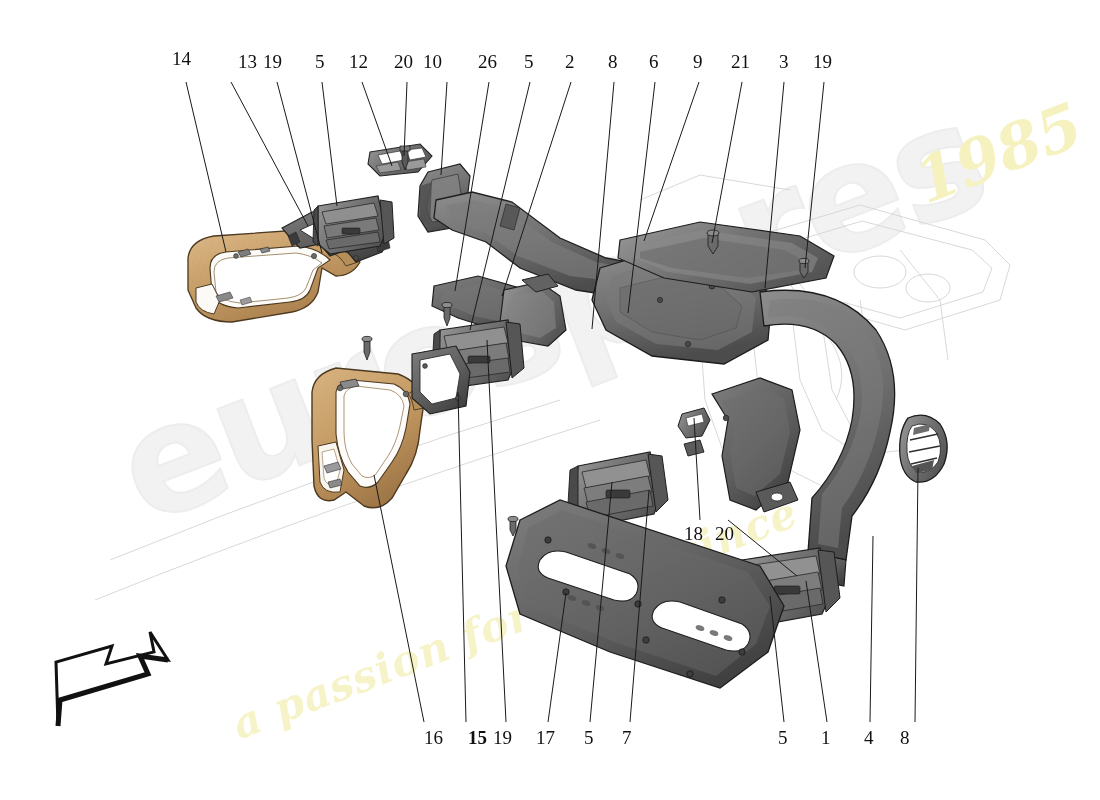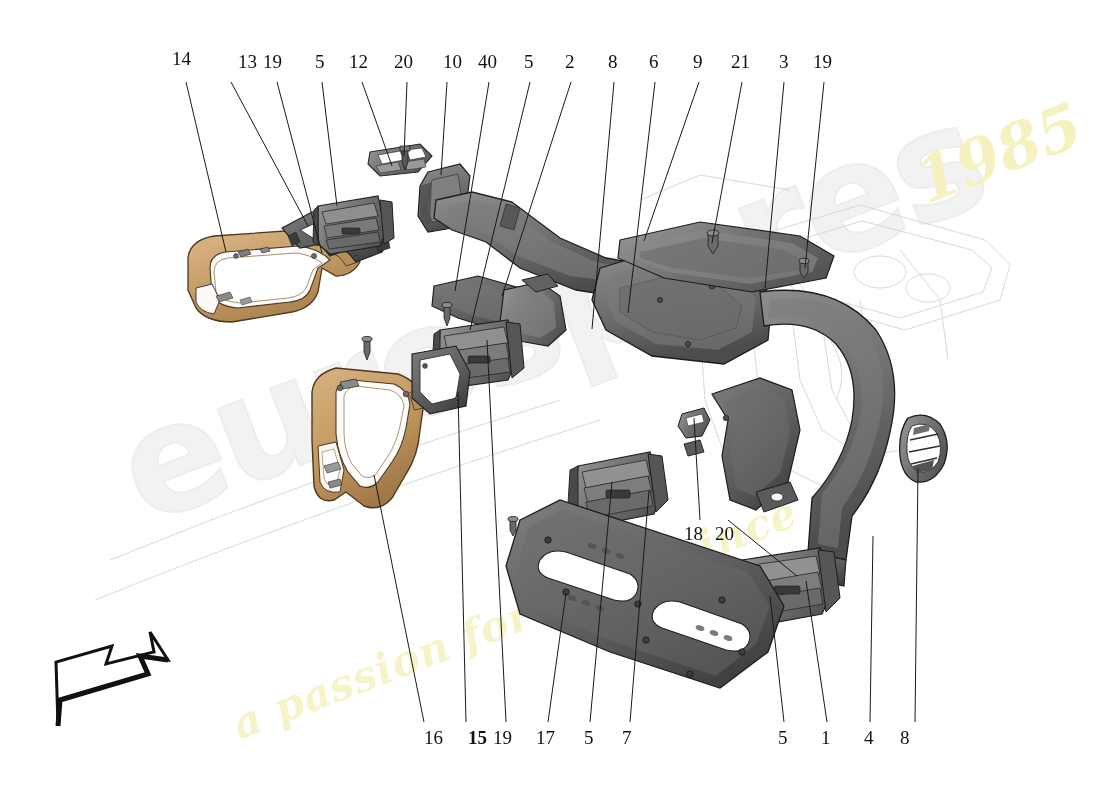--- a/index.html
+++ b/index.html
@@ -403,22 +403,22 @@
     </g>
   </svg>
 
   <div id="labels">
       <div class="callout-num" style="left: 172px; top: 49px;">14</div>
       <div class="callout-num" style="left: 218px; top: 52px; margin-left: 20px;">13</div>
       <div class="callout-num" style="left: 263px; top: 52px;">19</div>
       <div class="callout-num" style="left: 315px; top: 52px;">5</div>
       <div class="callout-num" style="left: 349px; top: 52px; text-align: center;">12</div>
       <div class="callout-num" style="left: 394px; top: 52px;">20</div>
-      <div class="callout-num" style="left: 443px; top: 52px;">10</div>
-      <div class="callout-num" style="left: 478px; top: 52px;">40</div>
+      <div class="callout-num" style="left: 423px; top: 52px;">10</div>
+      <div class="callout-num" style="left: 478px; top: 52px;">26</div>
       <div class="callout-num" style="left: 524px; top: 52px;">5</div>
       <div class="callout-num" style="left: 565px; top: 52px;">2</div>
       <div class="callout-num" style="left: 608px; top: 52px;">8</div>
       <div class="callout-num" style="left: 649px; top: 52px;">6</div>
       <div class="callout-num" style="left: 693px; top: 52px;">9</div>
       <div class="callout-num" style="left: 731px; top: 52px;">21</div>
       <div class="callout-num" style="left: 779px; top: 52px;">3</div>
       <div class="callout-num" style="left: 813px; top: 52px;">19</div>
       <div class="callout-num" style="left: 409px; top: 728px; margin-left: 15px;">16</div>
       <div class="callout-num" style="left: 468px; top: 728px; font-weight: bold;">15</div>

